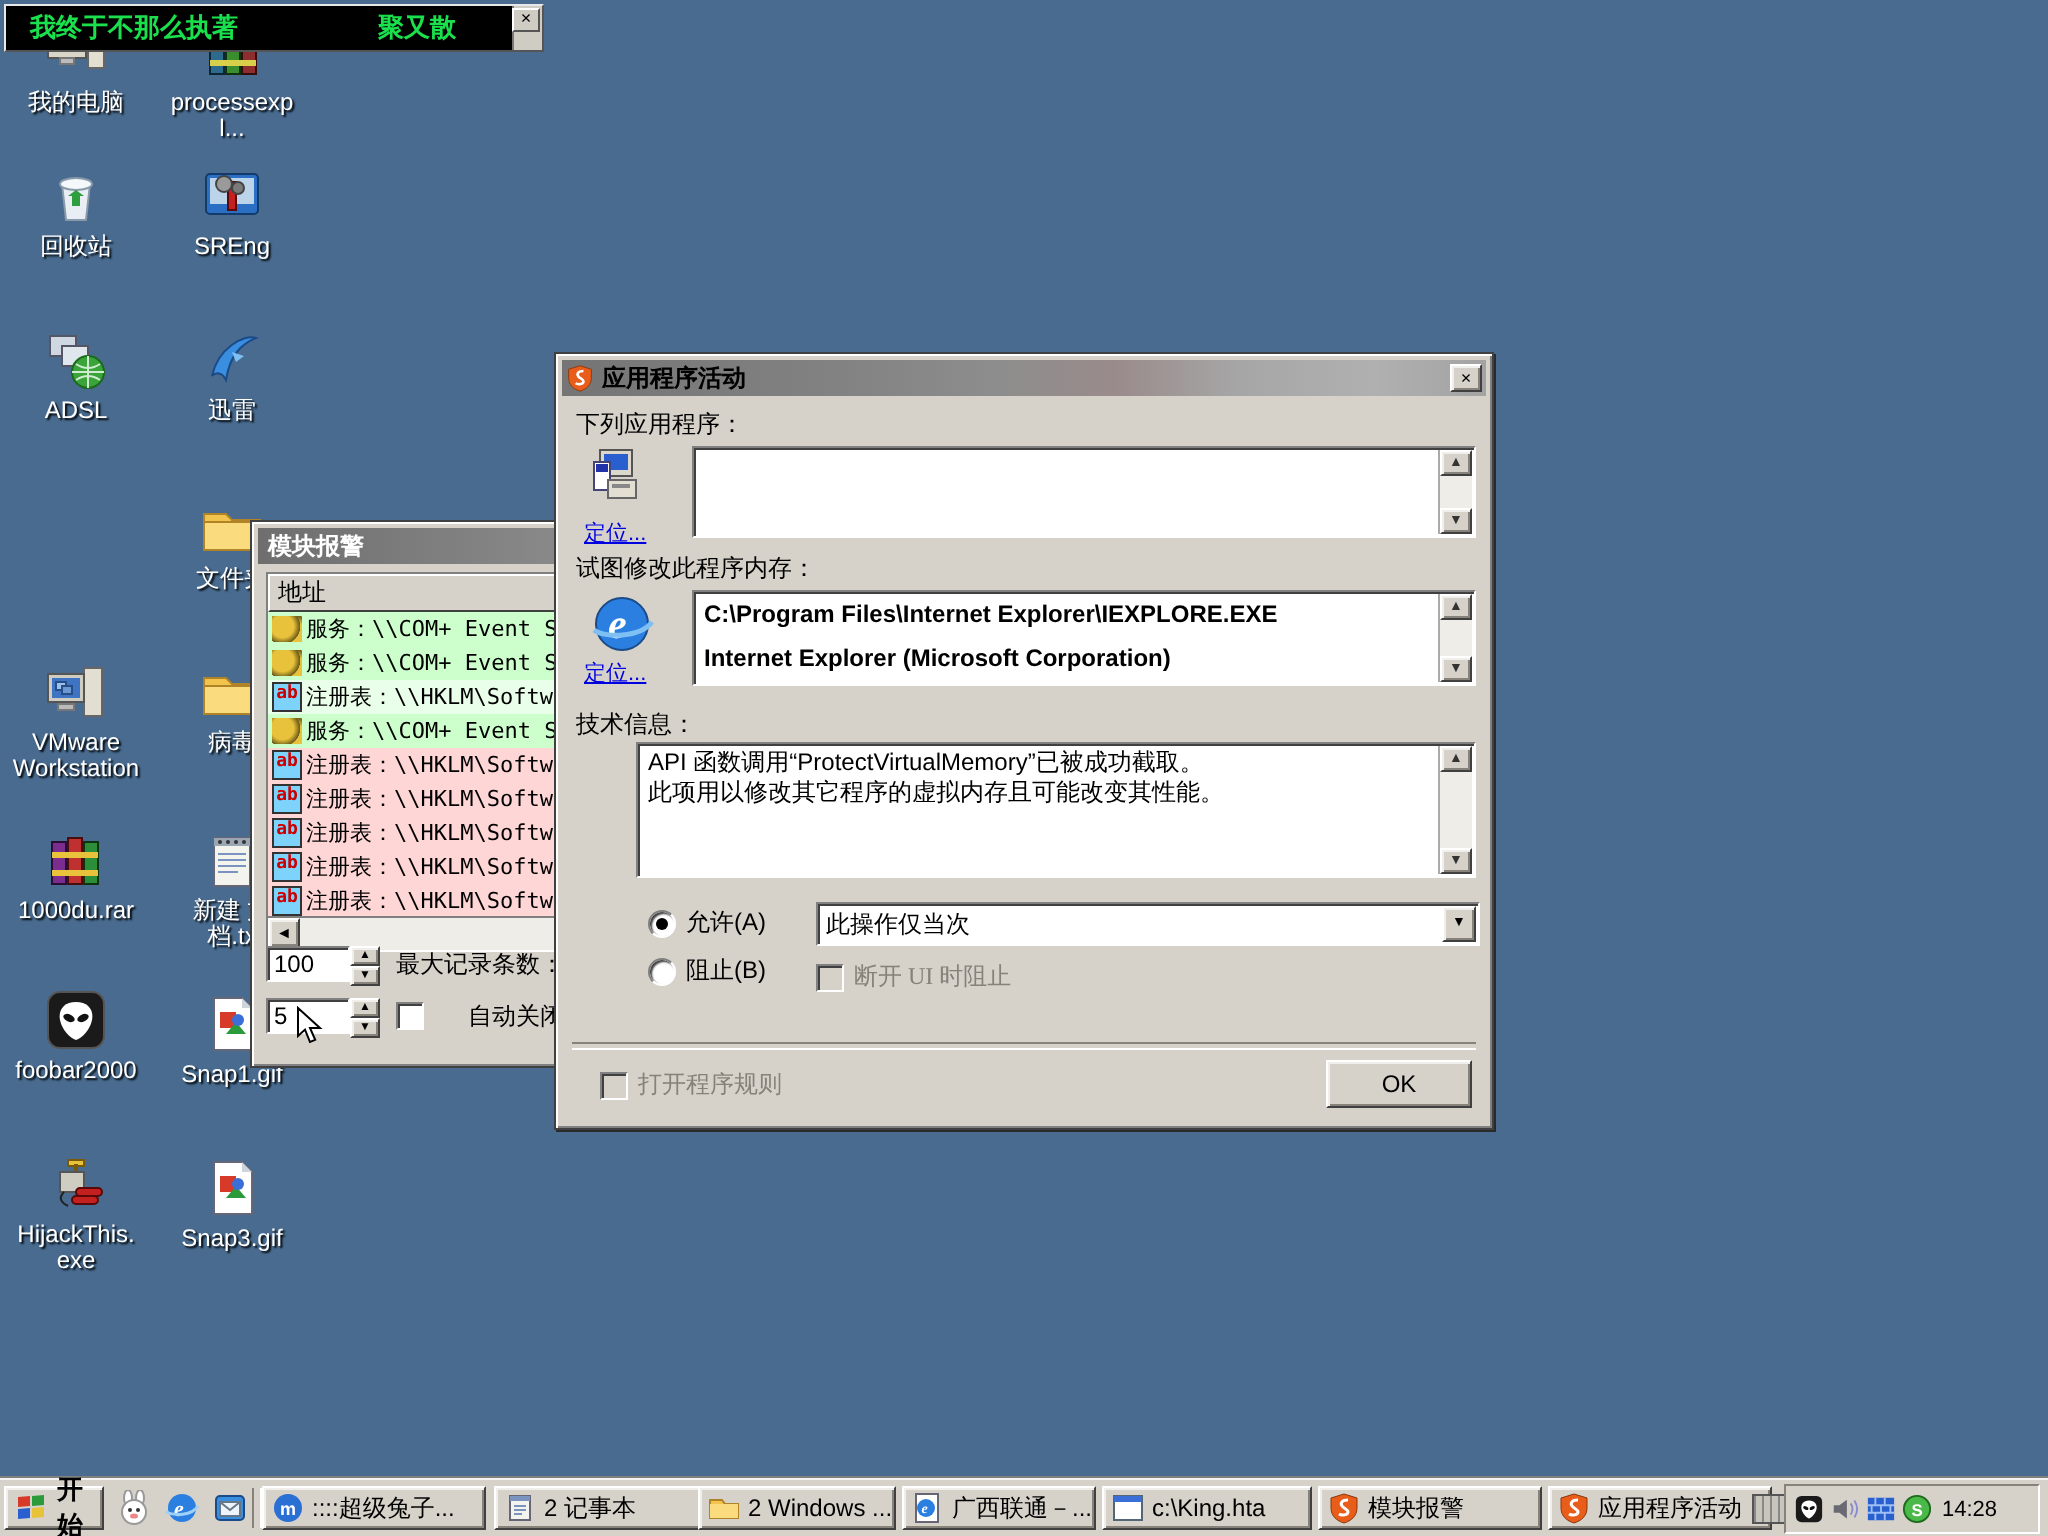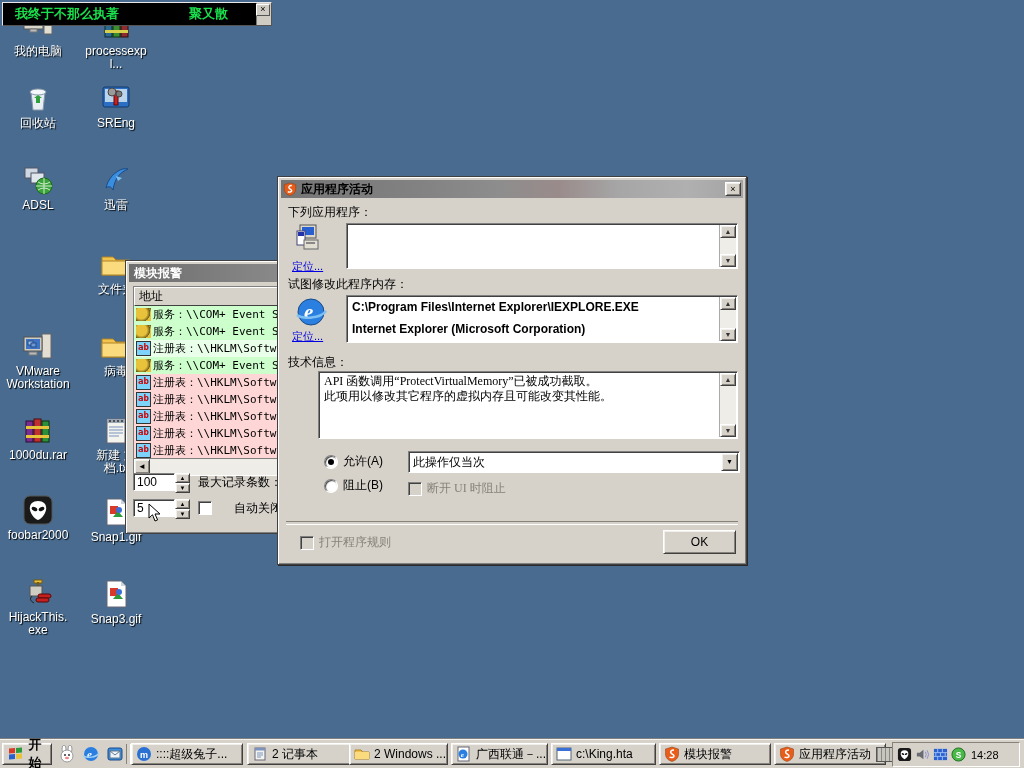--- a/index.html
+++ b/index.html
@@ -82,21 +82,21 @@
     border-color:#808080 #fff #fff #808080;box-shadow:inset 1px 1px 0 #404040;}
   .appbox .bpath{font-size:12px;font-weight:bold;color:#000;padding:4px 20px 0 5px;
     white-space:nowrap;overflow:hidden;}
   .vsb{position:absolute;top:1px;right:1px;bottom:1px;width:16px;background:#efede8;
     border-left:1px solid #aaa;}
   .vsb .up,.vsb .dn{position:absolute;left:0;right:0;height:13px;font-size:7px;
     line-height:12px;text-align:center;padding:0;color:#333;}
   .vsb .dn{bottom:0;}
   .techbox{position:absolute;left:40px;top:194px;width:418px;height:66px;background:#fff;
     border:1px solid;border-color:#808080 #fff #fff #808080;box-shadow:inset 1px 1px 0 #404040;}
-  .techbox .tline{font-size:12px;color:#000;padding:2px 20px 0 5px;line-height:15px;font-family:Liberation Serif, serif;}
+  .techbox .tline{font-size:12px;color:#000;padding:2px 20px 0 5px;line-height:15px;}
   .radio{width:12px;height:12px;border-radius:50%;background:#fff;border:1px solid;
     border-color:#808080 #fff #fff #808080;box-shadow:inset 1px 1px 1px #404040;
     display:inline-block;vertical-align:-2px;position:relative;flex:none;}
   .radio.sel::after{content:"";position:absolute;left:3px;top:3px;width:6px;height:6px;
     border-radius:50%;background:#000;}
   .ctl-row{position:absolute;display:flex;align-items:center;font-size:12px;color:#000;gap:5px;}
   .combo{position:absolute;left:130px;top:274px;width:330px;height:20px;background:#fff;
     border:1px solid;border-color:#808080 #fff #fff #808080;box-shadow:inset 1px 1px 0 #404040;}
   .combo .cval{position:absolute;left:4px;top:2px;font-size:12px;color:#000;}
   .combo .cbtn{position:absolute;right:1px;top:1px;bottom:1px;width:17px;font-size:7px;

